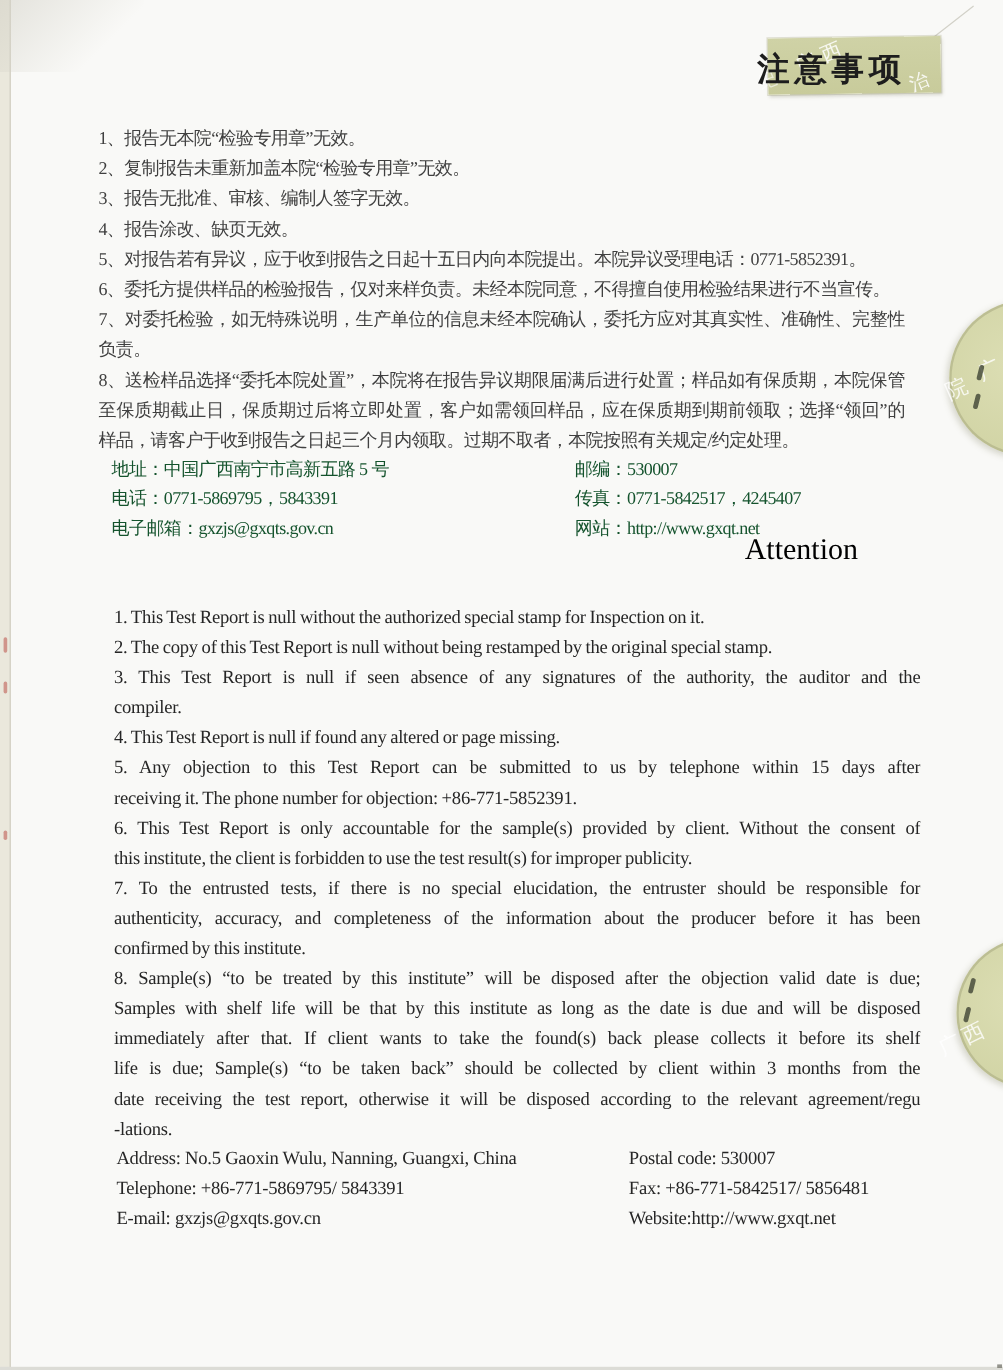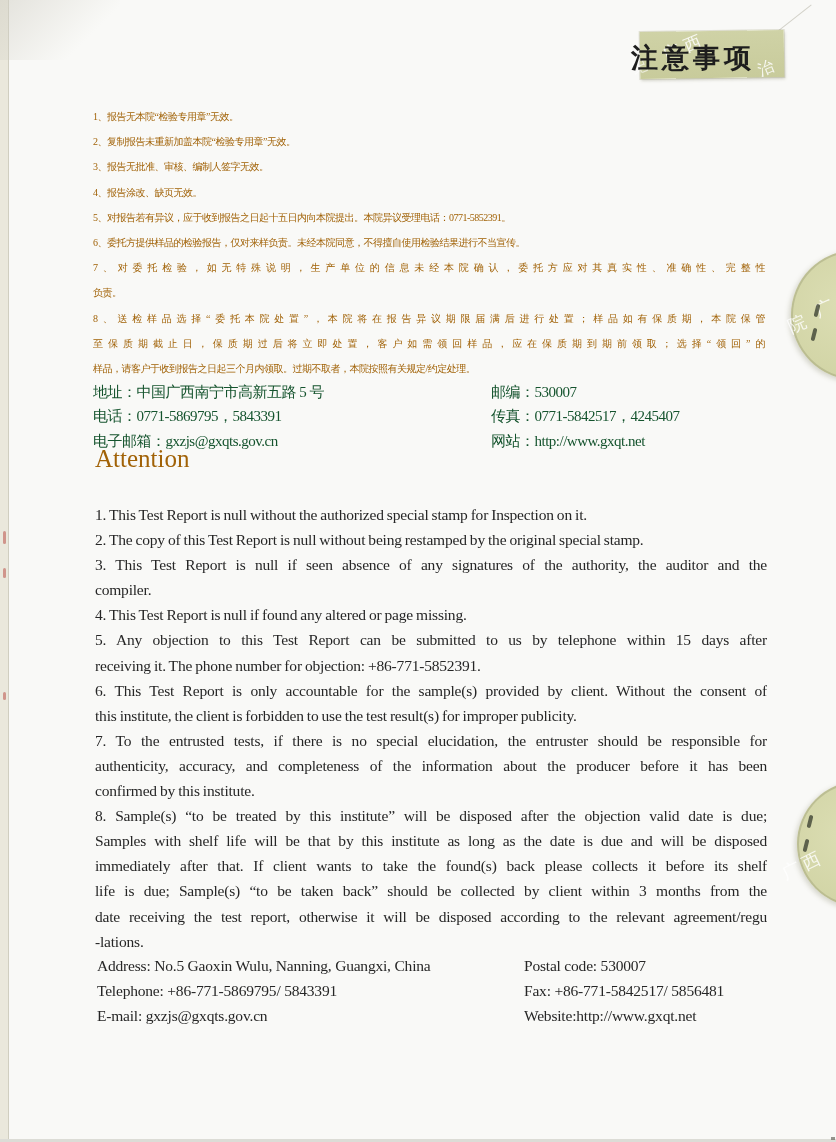--- a/index.html
+++ b/index.html
@@ -44,36 +44,36 @@
   .s2a{left:-16px;top:72px;letter-spacing:4px;transform:rotate(-26deg);font-size:19px;}
   .staple{position:absolute;width:4px;height:13px;border-radius:2px;background:#3f4434;opacity:.8;
     transform:rotate(14deg);}
   .st1{left:24px;top:54px;} .st2{left:21px;top:78px;}
   .st3{left:11px;top:34px;} .st4{left:7px;top:58px;}
 
   
   .cn-title{position:absolute;left:95px;top:40px;width:660px;text-align:right;
     font-size:27px;font-weight:bold;letter-spacing:4px;color:#1d1d1d;
     font-family:"Liberation Sans","DejaVu Sans",sans-serif;}
-  .en-title{position:absolute;left:95px;top:445px;width:620px;text-align:left;
-    font-size:25px;color:#a16207;}
-
-  .cn-list{position:absolute;left:93px;top:104px;width:672px;
-    font-size:10px;line-height:25.2px;letter-spacing:-0.5px;color:#a16207;}
+  .en-title{position:absolute;left:95px;top:445px;width:620px;text-align:right;
+    font-size:25px;color:#000000;}
+
+  .cn-list{position:absolute;left:82px;top:104px;width:672px;
+    font-size:15px;line-height:25.2px;letter-spacing:-0.5px;color:#404040;}
   .en-list{position:absolute;left:95px;top:502px;width:672px;
     font-size:15.5px;line-height:25.1px;letter-spacing:-0.2px;word-spacing:-0.6px;color:#262626;}
   .line{max-height:26px;overflow:hidden;white-space:nowrap;}
   .line.stretch{white-space:normal;text-align:justify;text-align-last:justify;}
 
   .cn-contact{position:absolute;left:93px;top:380px;width:700px;
     font-size:15px;line-height:24.4px;letter-spacing:-0.5px;color:#14532d;}
   .en-contact{position:absolute;left:97px;top:954px;width:700px;
     font-size:15.5px;line-height:24.8px;letter-spacing:-0.2px;color:#262626;}
   .crow{position:relative;white-space:nowrap;}
-  .crow .cr{position:absolute;left:398px;top:0;}
+  .crow .cr{position:absolute;left:386px;top:0;}
   .en-contact .crow .cr{left:427px;}
 </style>
 </head>
 <body>
 
 <div class="page">
 
   <div class="edge-left"></div>
   <div class="corner-shade"></div>
   <div class="edge-bottom"></div>

